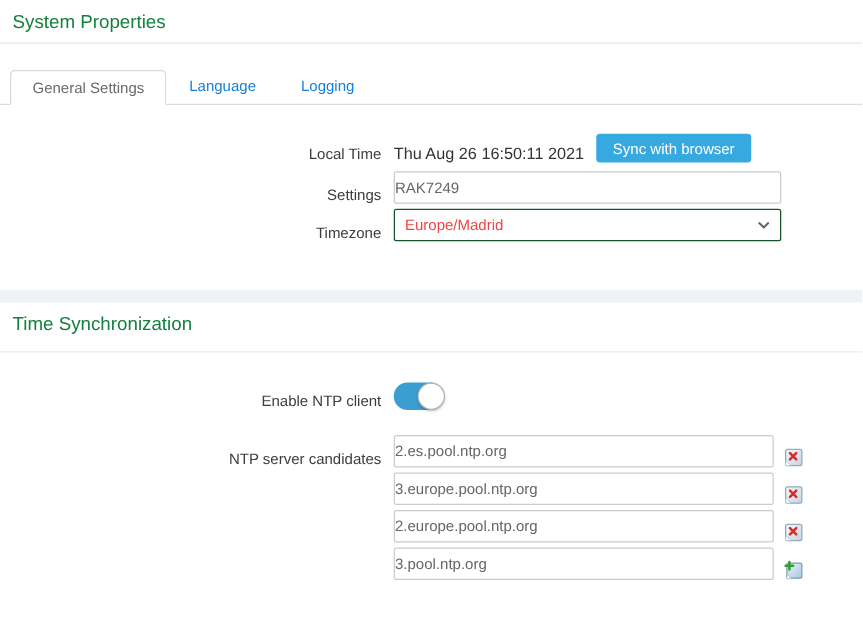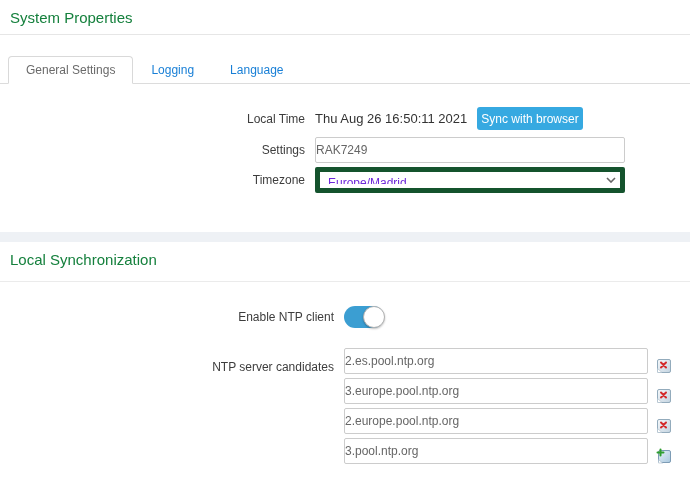--- a/index.html
+++ b/index.html
@@ -4,45 +4,45 @@
 <style>
   html,body{margin:0;padding:0;background:#fff;}
   body{width:690px;height:494px;font-family:"Liberation Sans","DejaVu Sans",sans-serif;overflow:hidden;}
 
   
   .page-title{margin:0;padding:9px 10px 0 10px;font-size:15px;font-weight:400;color:#15803d;}
   .hr{border:none;border-top:1px solid #e6e6e6;margin:8px 0 0 0;height:0;}
   .hr2{border:none;border-top:1px solid #ebebeb;margin:13px 0 0 0;height:0;}
 
   
-  .tabbar{margin-top:21px;padding-left:8px;display:flex;align-items:center;border-bottom:1px solid #dcdcdc;}
+  .tabbar{margin-top:21px;padding-left:8px;display:flex;align-items:flex-start;border-bottom:1px solid #dcdcdc;}
   .tab{height:26px;line-height:26px;padding:0 18px;font-size:12px;color:#187fd6;cursor:pointer;white-space:nowrap;}
   .tab.active{background:#fff;border:1px solid #d9d9d9;border-bottom:1px solid #fff;margin-bottom:-1px;
               border-radius:4px 4px 0 0;color:#6a6a6a;padding:0 17px;}
 
   
   .section1{padding-top:23px;}
-  .row{display:flex;align-items:center;margin:0 0 4px 0;}
+  .row{display:flex;align-items:flex-end;margin:0 0 4px 0;}
   .row-label{flex:0 0 305px;text-align:right;margin-right:10px;font-size:12px;color:#3d3d3d;line-height:14px;}
   .row.localtime{margin-bottom:7px;}
   .time-text{font-size:13px;color:#333;margin-right:10px;white-space:nowrap;}
-  .btn-sync{background:#36a9e1;color:#fff;border:none;border-radius:3px;height:23px;padding:0 4px;
+  .btn-sync{background:#36a9e1;color:#fff;border:none;border-radius:3px;height:23px;padding:0 13px;
             font-size:12px;font-family:inherit;cursor:pointer;}
   .text-input{width:310px;height:26px;box-sizing:border-box;border:1px solid #ccc;border-radius:2px;
               padding:0 0;font-size:12px;color:#666;font-family:inherit;background:#fff;}
   .select-wrap{position:relative;width:310px;height:26px;}
-  .select-wrap select{width:100%;height:100%;-webkit-appearance:none;appearance:none;border:5px solid #14532d;
-              border-radius:2px;background:#fff;padding:4px 8px;font-size:12px;color:#6d28d9;font-family:inherit;}
+  .select-wrap select{width:100%;height:100%;-webkit-appearance:none;appearance:none;border:1px solid #14532d;
+              border-radius:2px;background:#fff;padding:4px 8px;font-size:12px;color:#ef4444;font-family:inherit;}
   .chev{position:absolute;right:9px;top:10px;pointer-events:none;line-height:0;}
 
   
   .band{height:10px;background:#eef1f5;margin-top:39px;}
 
   
-  .section2-content{padding-top:24px;margin-left:29px;}
+  .section2-content{padding-top:24px;}
   .row.toggle-row{margin-bottom:20px;height:22px;}
   .row.toggle-row.last{margin-bottom:7px;}
   .toggle{position:relative;width:40px;height:22px;border-radius:12px;cursor:pointer;flex:0 0 auto;}
   .toggle.on{background:#3b9ed2;}
   .toggle.off{background:#fff;border:1px solid #c0c0c0;box-sizing:border-box;}
   .knob{position:absolute;width:22px;height:22px;border-radius:50%;background:#fff;border:1px solid #b2b2b2;
         box-sizing:border-box;box-shadow:0 1px 2px rgba(0,0,0,.25);}
   .toggle.on .knob{right:-1px;top:0;}
   .toggle.off .knob{left:-2px;top:-1px;}
 
@@ -53,22 +53,22 @@
   .icon-btn{margin:3px 0 0 8px;width:16px;height:16px;padding:0;border:none;background:none;cursor:pointer;line-height:0;}
 </style>
 </head>
 <body>
 
 <h1 class="page-title">System Properties</h1>
 <hr class="hr">
 
 <div class="tabbar">
   <div class="tab active">General Settings</div>
+  <div class="tab">Language</div>
   <div class="tab">Logging</div>
-  <div class="tab">Language</div>
 </div>
 
 <div class="section1">
   <div class="row localtime">
     <div class="row-label">Local Time</div>
     <span class="time-text">Thu Aug 26 16:50:11 2021</span>
     <button class="btn-sync">Sync with browser</button>
   </div>
 
   <div class="row">
@@ -86,21 +86,21 @@
         <svg width="10" height="6" viewBox="0 0 10 6">
             <path d="M1 1 L5 5 L9 1" fill="none" stroke="#666" stroke-width="1.6"></path>
           </svg>
       </span>
     </div>
   </div>
 </div>
 
 <div class="band"></div>
 
-<h1 class="page-title">Local Synchronization</h1>
+<h1 class="page-title">Time Synchronization</h1>
 <hr class="hr2">
 
 <div class="section2-content">
 
   <div class="row toggle-row">
     <div class="row-label">Enable NTP client</div>
     <div class="toggle on">
       <div class="knob"></div>
     </div>
   </div>

